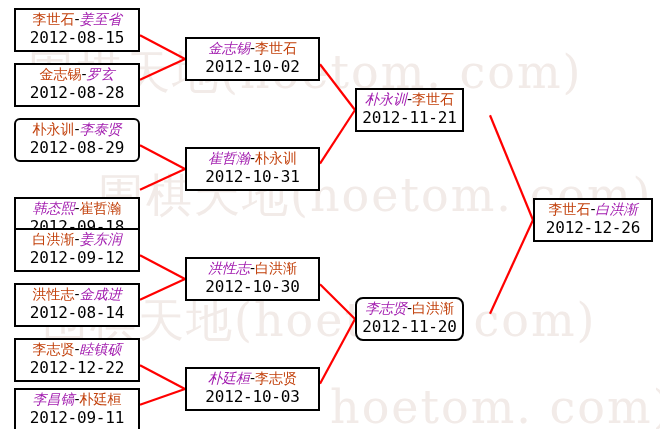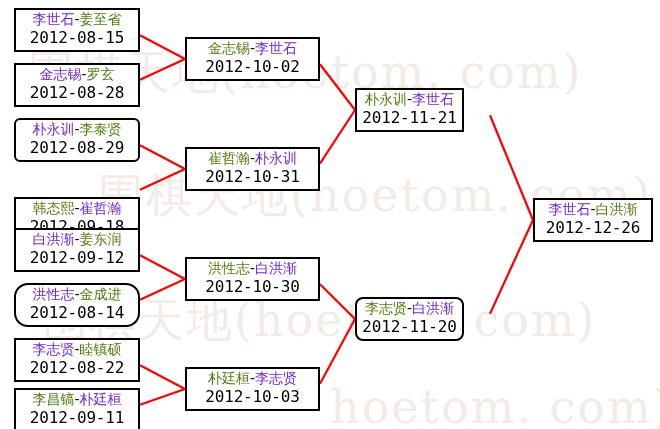--- a/index.html
+++ b/index.html
@@ -50,22 +50,22 @@
     z-index:2;
     padding-top:2px;
     line-height:1.12;
   }
   .players{
     font-size:14px;
     font-family:"DejaVu Sans","Liberation Sans",sans-serif;
     color:#000000;
     white-space:nowrap;
   }
-  .players .w{color:#6d28d9;}
-  .players .l{color:#4d7c0f;}
+  .players .w{color:#c2410c;}
+  .players .l{color:#a21caf;font-style:italic;}
   .players .sep{color:#000000;}
   .date{
     font-size:16px;
     font-family:"DejaVu Sans Mono","Liberation Mono",monospace;
     color:#000000;
     letter-spacing:-0.2px;
     margin-top:1px;
   }
 
   
@@ -115,27 +115,27 @@
         <div class="date">2012-08-29</div>
       </div>
       <div class="box r1" style="top: 173px; margin-top: 24px;">
         <div class="players"><span class="l">韩态熙</span><span class="sep">-</span><span class="w">崔哲瀚</span></div>
         <div class="date">2012-09-18</div>
       </div>
       <div class="box r1" style="top: 228px;">
         <div class="players"><span class="w">白洪渐</span><span class="sep">-</span><span class="l">姜东润</span></div>
         <div class="date">2012-09-12</div>
       </div>
-      <div class="box r1" style="top: 283px; border-radius: 14px;">
+      <div class="box r1" style="top: 283px;">
         <div class="players"><span class="w">洪性志</span><span class="sep">-</span><span class="l">金成进</span></div>
         <div class="date">2012-08-14</div>
       </div>
       <div class="box r1" style="top: 338px;">
         <div class="players"><span class="w">李志贤</span><span class="sep">-</span><span class="l">睦镇硕</span></div>
-        <div class="date">2012-08-22</div>
+        <div class="date">2012-12-22</div>
       </div>
       <div class="box r1" style="top: 388px;">
         <div class="players"><span class="l">李昌镐</span><span class="sep">-</span><span class="w">朴廷桓</span></div>
         <div class="date">2012-09-11</div>
       </div>
       <div class="box r2" style="top: 37px;">
         <div class="players"><span class="l">金志锡</span><span class="sep">-</span><span class="w">李世石</span></div>
         <div class="date">2012-10-02</div>
       </div>
       <div class="box r2" style="top: 147px;">

